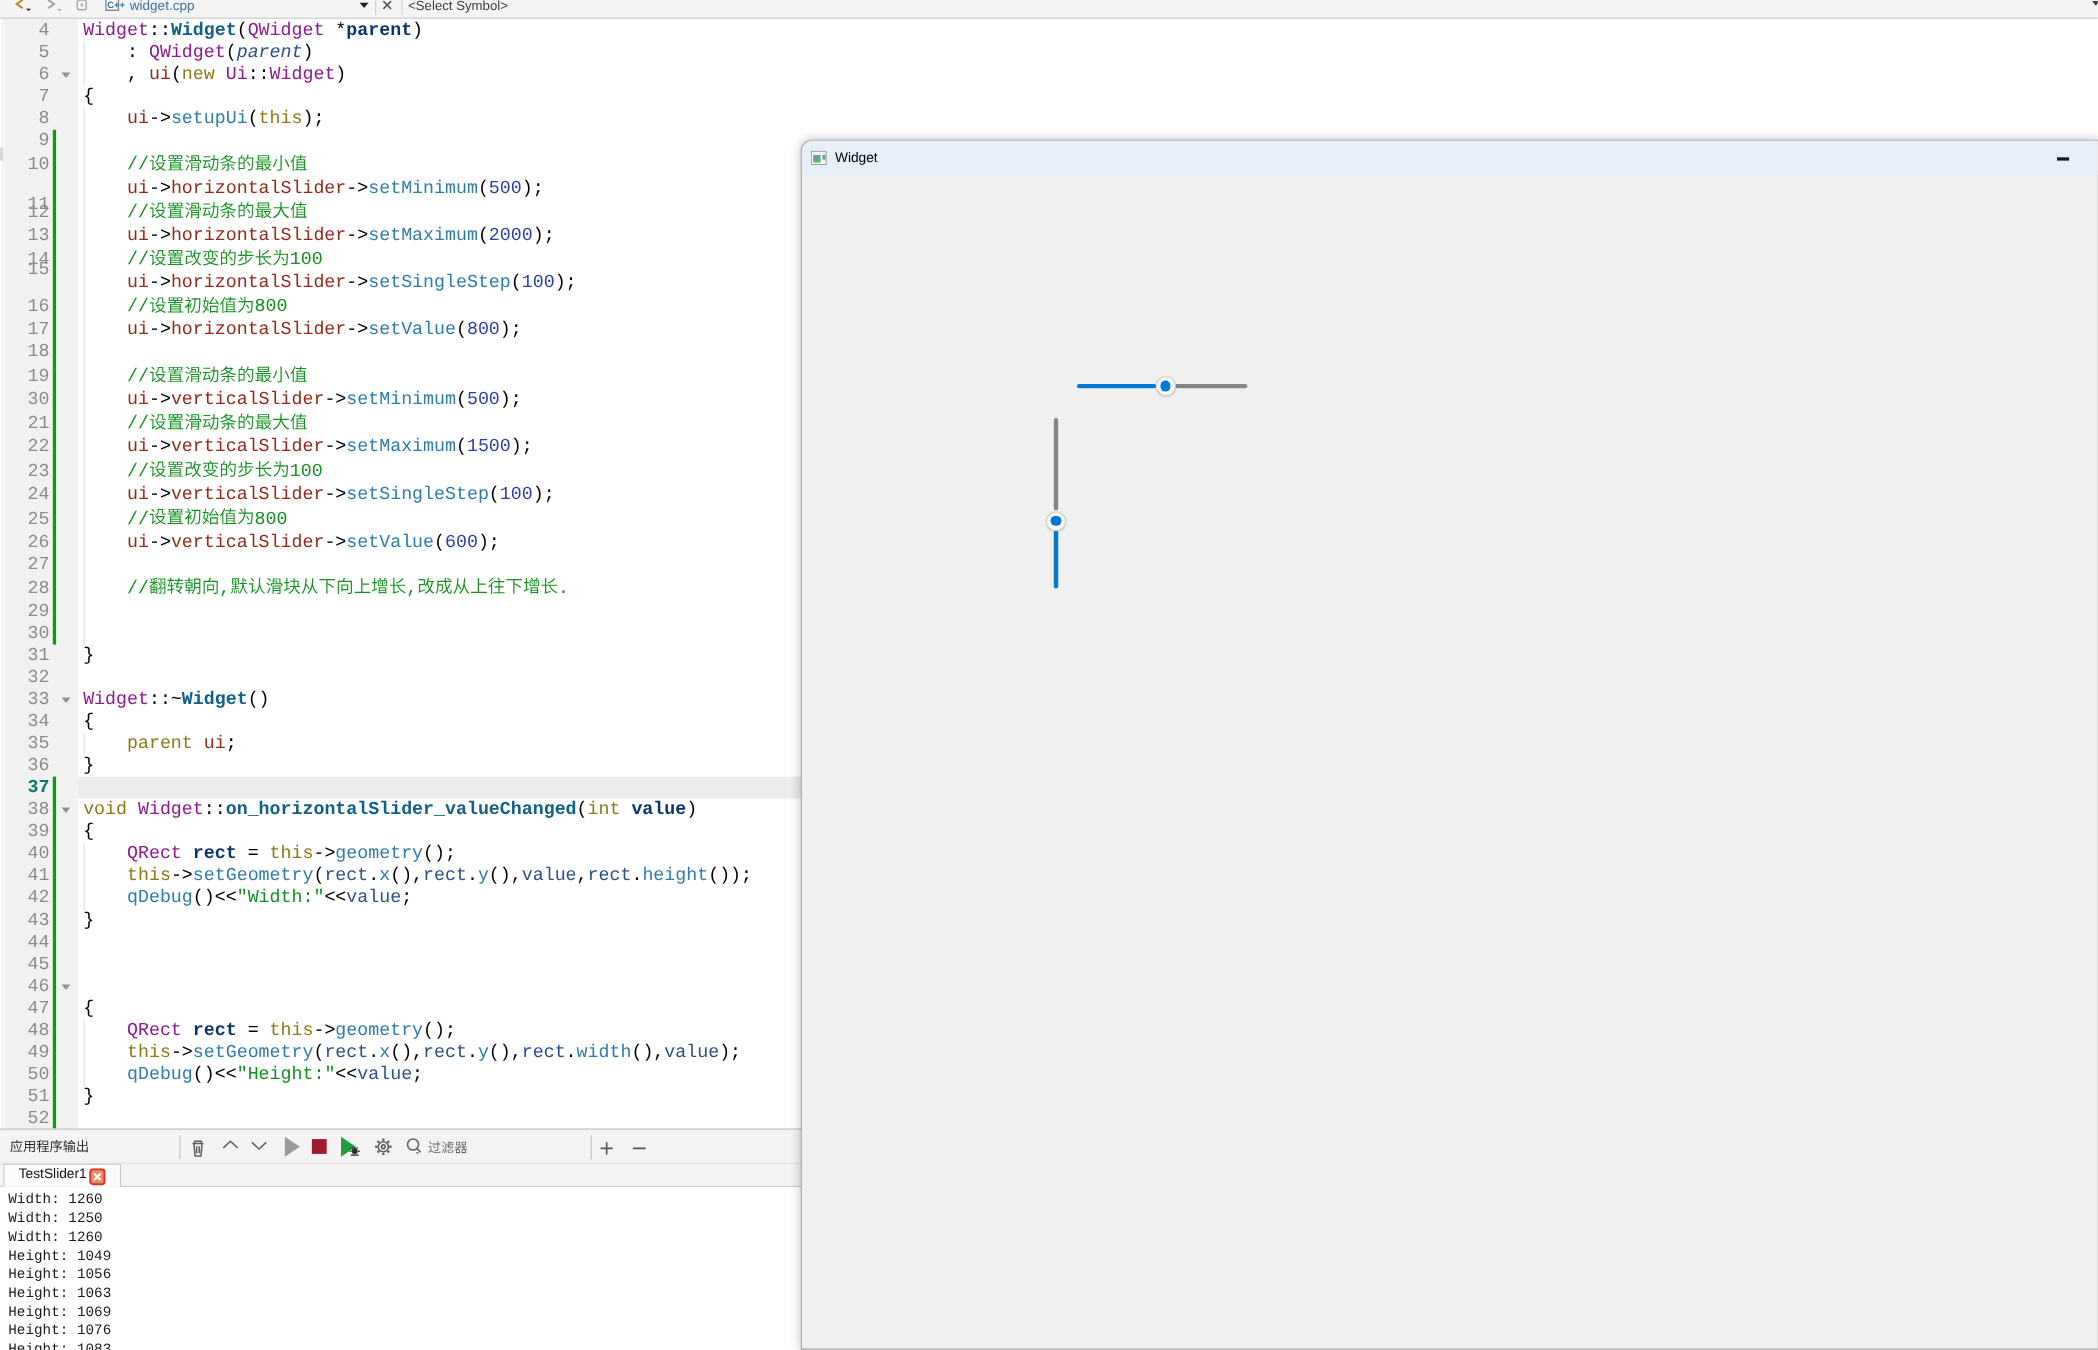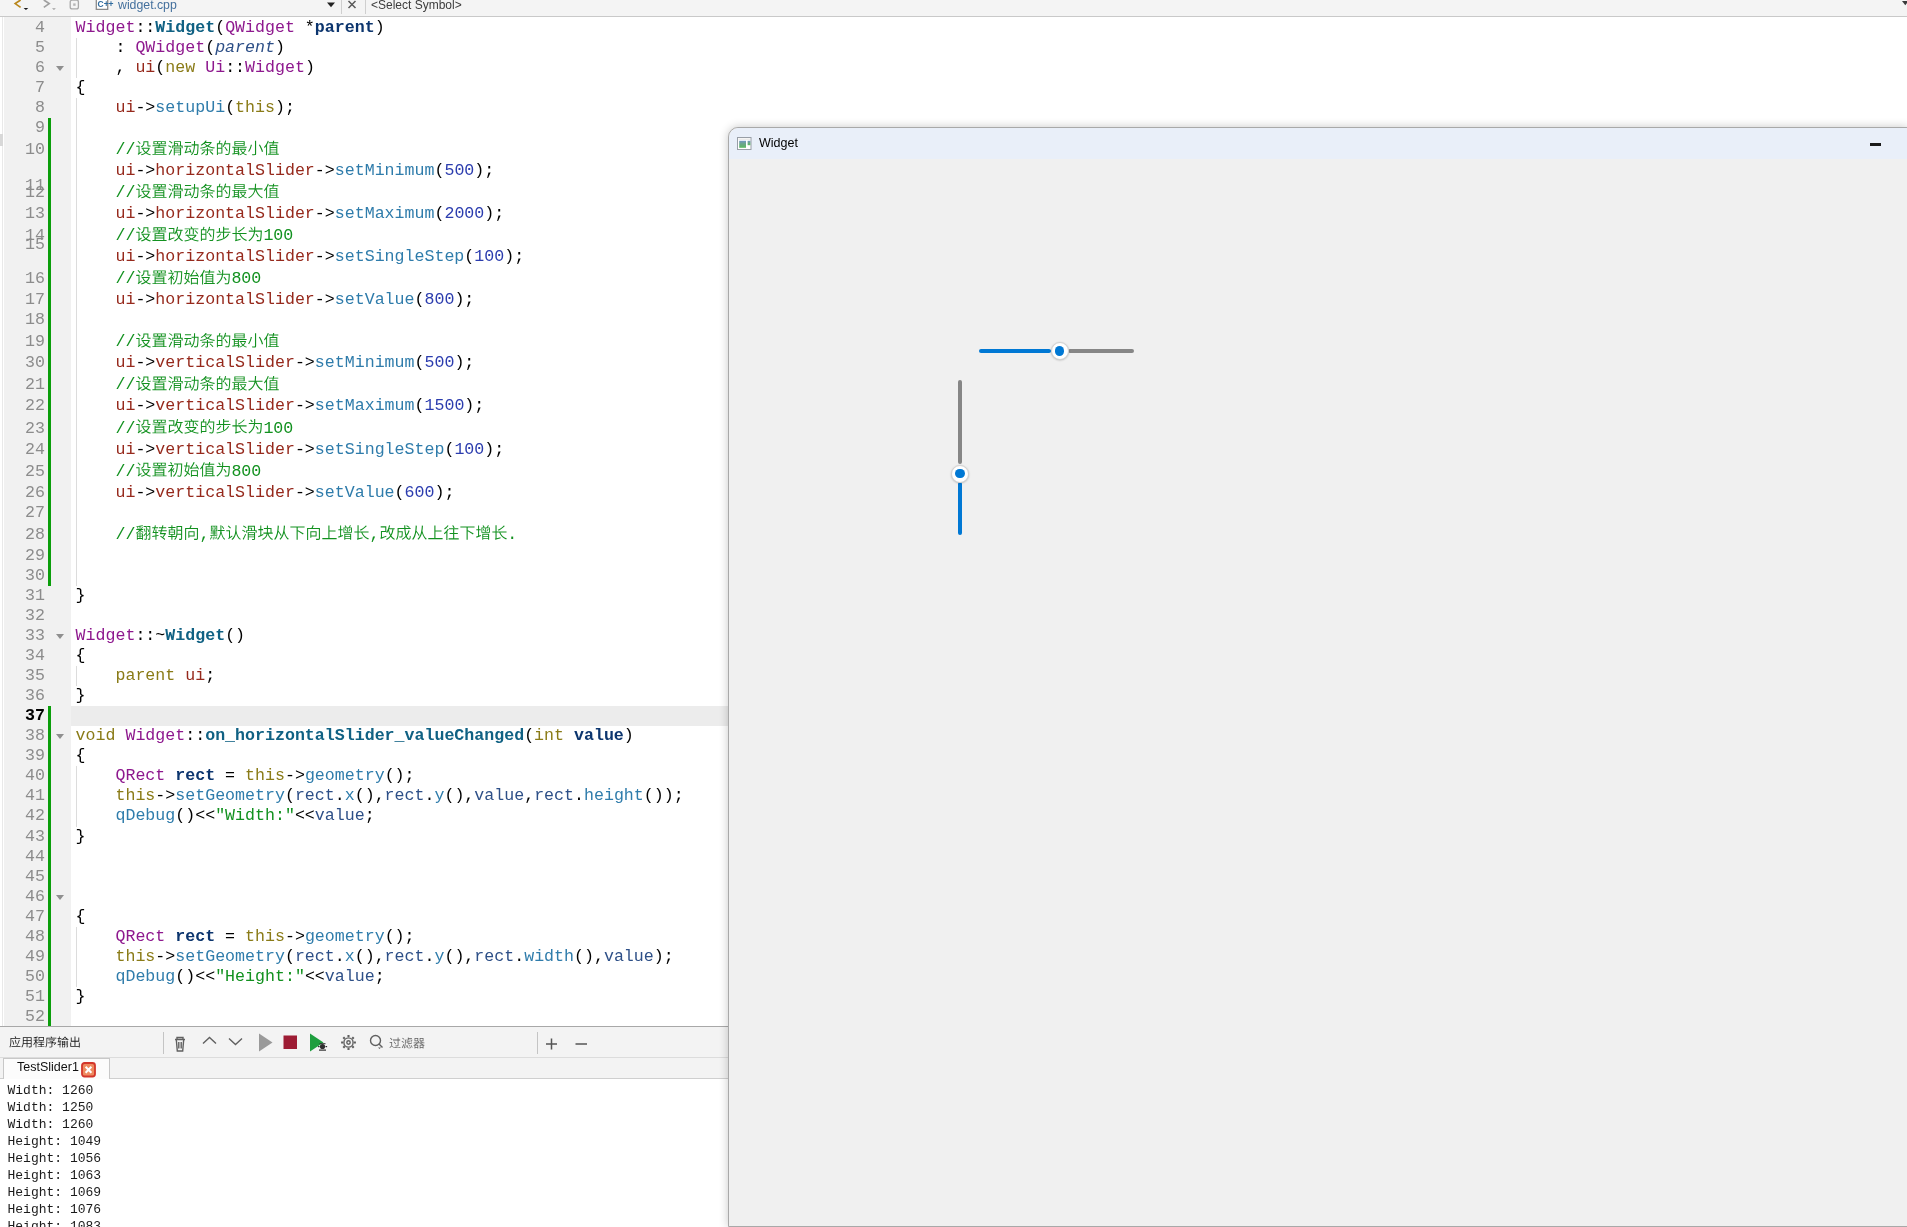--- a/index.html
+++ b/index.html
@@ -96,21 +96,21 @@
 <div class="cl" style="top:568.83px;line-height:20.06px"><span>}</span></div>
 <div class="ln" style="top:588.89px;line-height:20.06px">32</div>
 <div class="ln" style="top:608.95px;line-height:20.06px">33</div>
 <div class="cl" style="top:608.95px;line-height:20.06px"><span class="t">Widget</span><span>::~</span><span class="fd">Widget</span><span>()</span></div>
 <div class="ln" style="top:629.01px;line-height:20.06px">34</div>
 <div class="cl" style="top:629.01px;line-height:20.06px"><span>{</span></div>
 <div class="ln" style="top:649.07px;line-height:20.06px">35</div>
 <div class="cl" style="top:649.07px;line-height:20.06px"><span>    </span><span class="k">parent</span><span> </span><span class="f">ui</span><span>;</span></div>
 <div class="ln" style="top:669.13px;line-height:20.06px">36</div>
 <div class="cl" style="top:669.13px;line-height:20.06px"><span>}</span></div>
-<div class="ln" style="top:689.19px;line-height:20.06px;color:#000000;font-weight:bold">37</div>
+<div class="ln" style="top:689.19px;line-height:20.06px;color:#0f766e;font-weight:bold">37</div>
 <div class="ln" style="top:709.25px;line-height:20.06px">38</div>
 <div class="cl" style="top:709.25px;line-height:20.06px"><span class="k">void</span><span> </span><span class="t">Widget</span><span>::</span><span class="fd">on_horizontalSlider_valueChanged</span><span>(</span><span class="k">int</span><span> </span><span class="pb">value</span><span>)</span></div>
 <div class="ln" style="top:729.31px;line-height:20.06px">39</div>
 <div class="cl" style="top:729.31px;line-height:20.06px"><span>{</span></div>
 <div class="ln" style="top:749.37px;line-height:20.06px">40</div>
 <div class="cl" style="top:749.37px;line-height:20.06px"><span>    </span><span class="t">QRect</span><span> </span><span class="vb">rect</span><span> = </span><span class="k">this</span><span>-&gt;</span><span class="fc">geometry</span><span>();</span></div>
 <div class="ln" style="top:769.43px;line-height:20.06px">41</div>
 <div class="cl" style="top:769.43px;line-height:20.06px"><span>    </span><span class="k">this</span><span>-&gt;</span><span class="fc">setGeometry</span><span>(</span><span class="v">rect</span><span>.</span><span class="fc">x</span><span>(),</span><span class="v">rect</span><span>.</span><span class="fc">y</span><span>(),</span><span class="v">value</span><span>,</span><span class="v">rect</span><span>.</span><span class="fc">height</span><span>());</span></div>
 <div class="ln" style="top:789.49px;line-height:20.06px">42</div>
 <div class="cl" style="top:789.49px;line-height:20.06px"><span>    </span><span class="fc">qDebug</span><span>()&lt;&lt;</span><span class="s">"Width:"</span><span>&lt;&lt;</span><span class="v">value</span><span>;</span></div>

